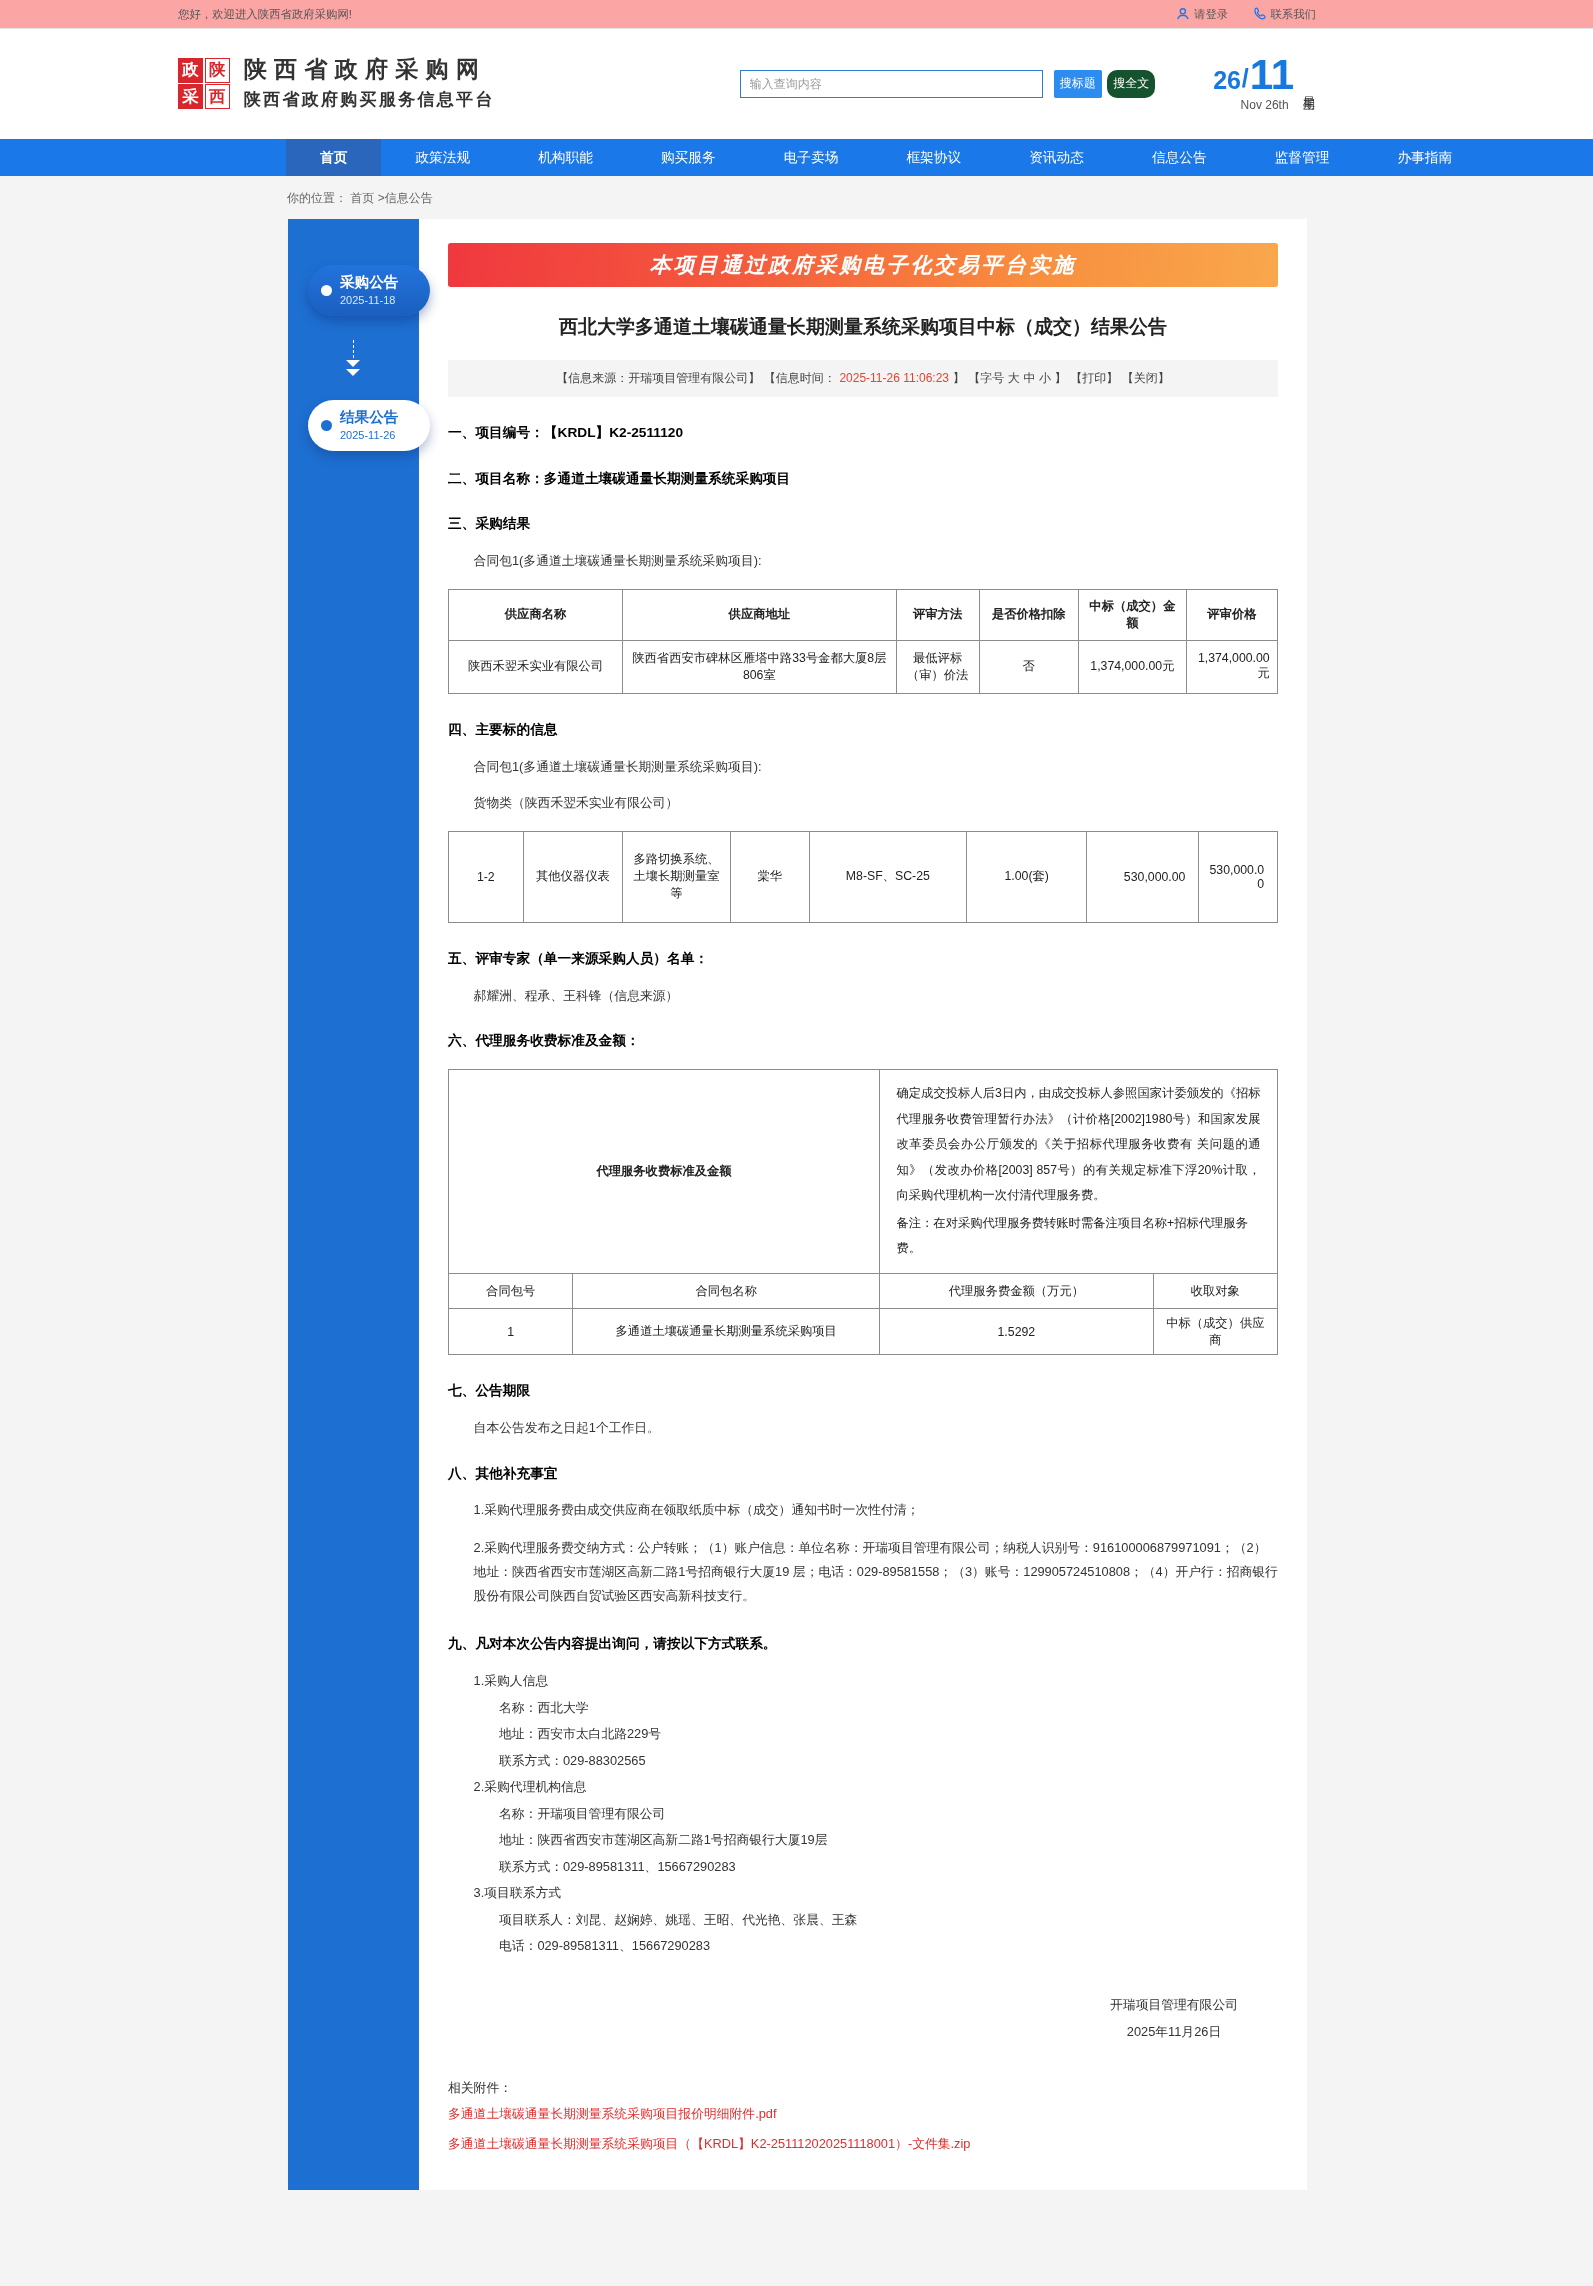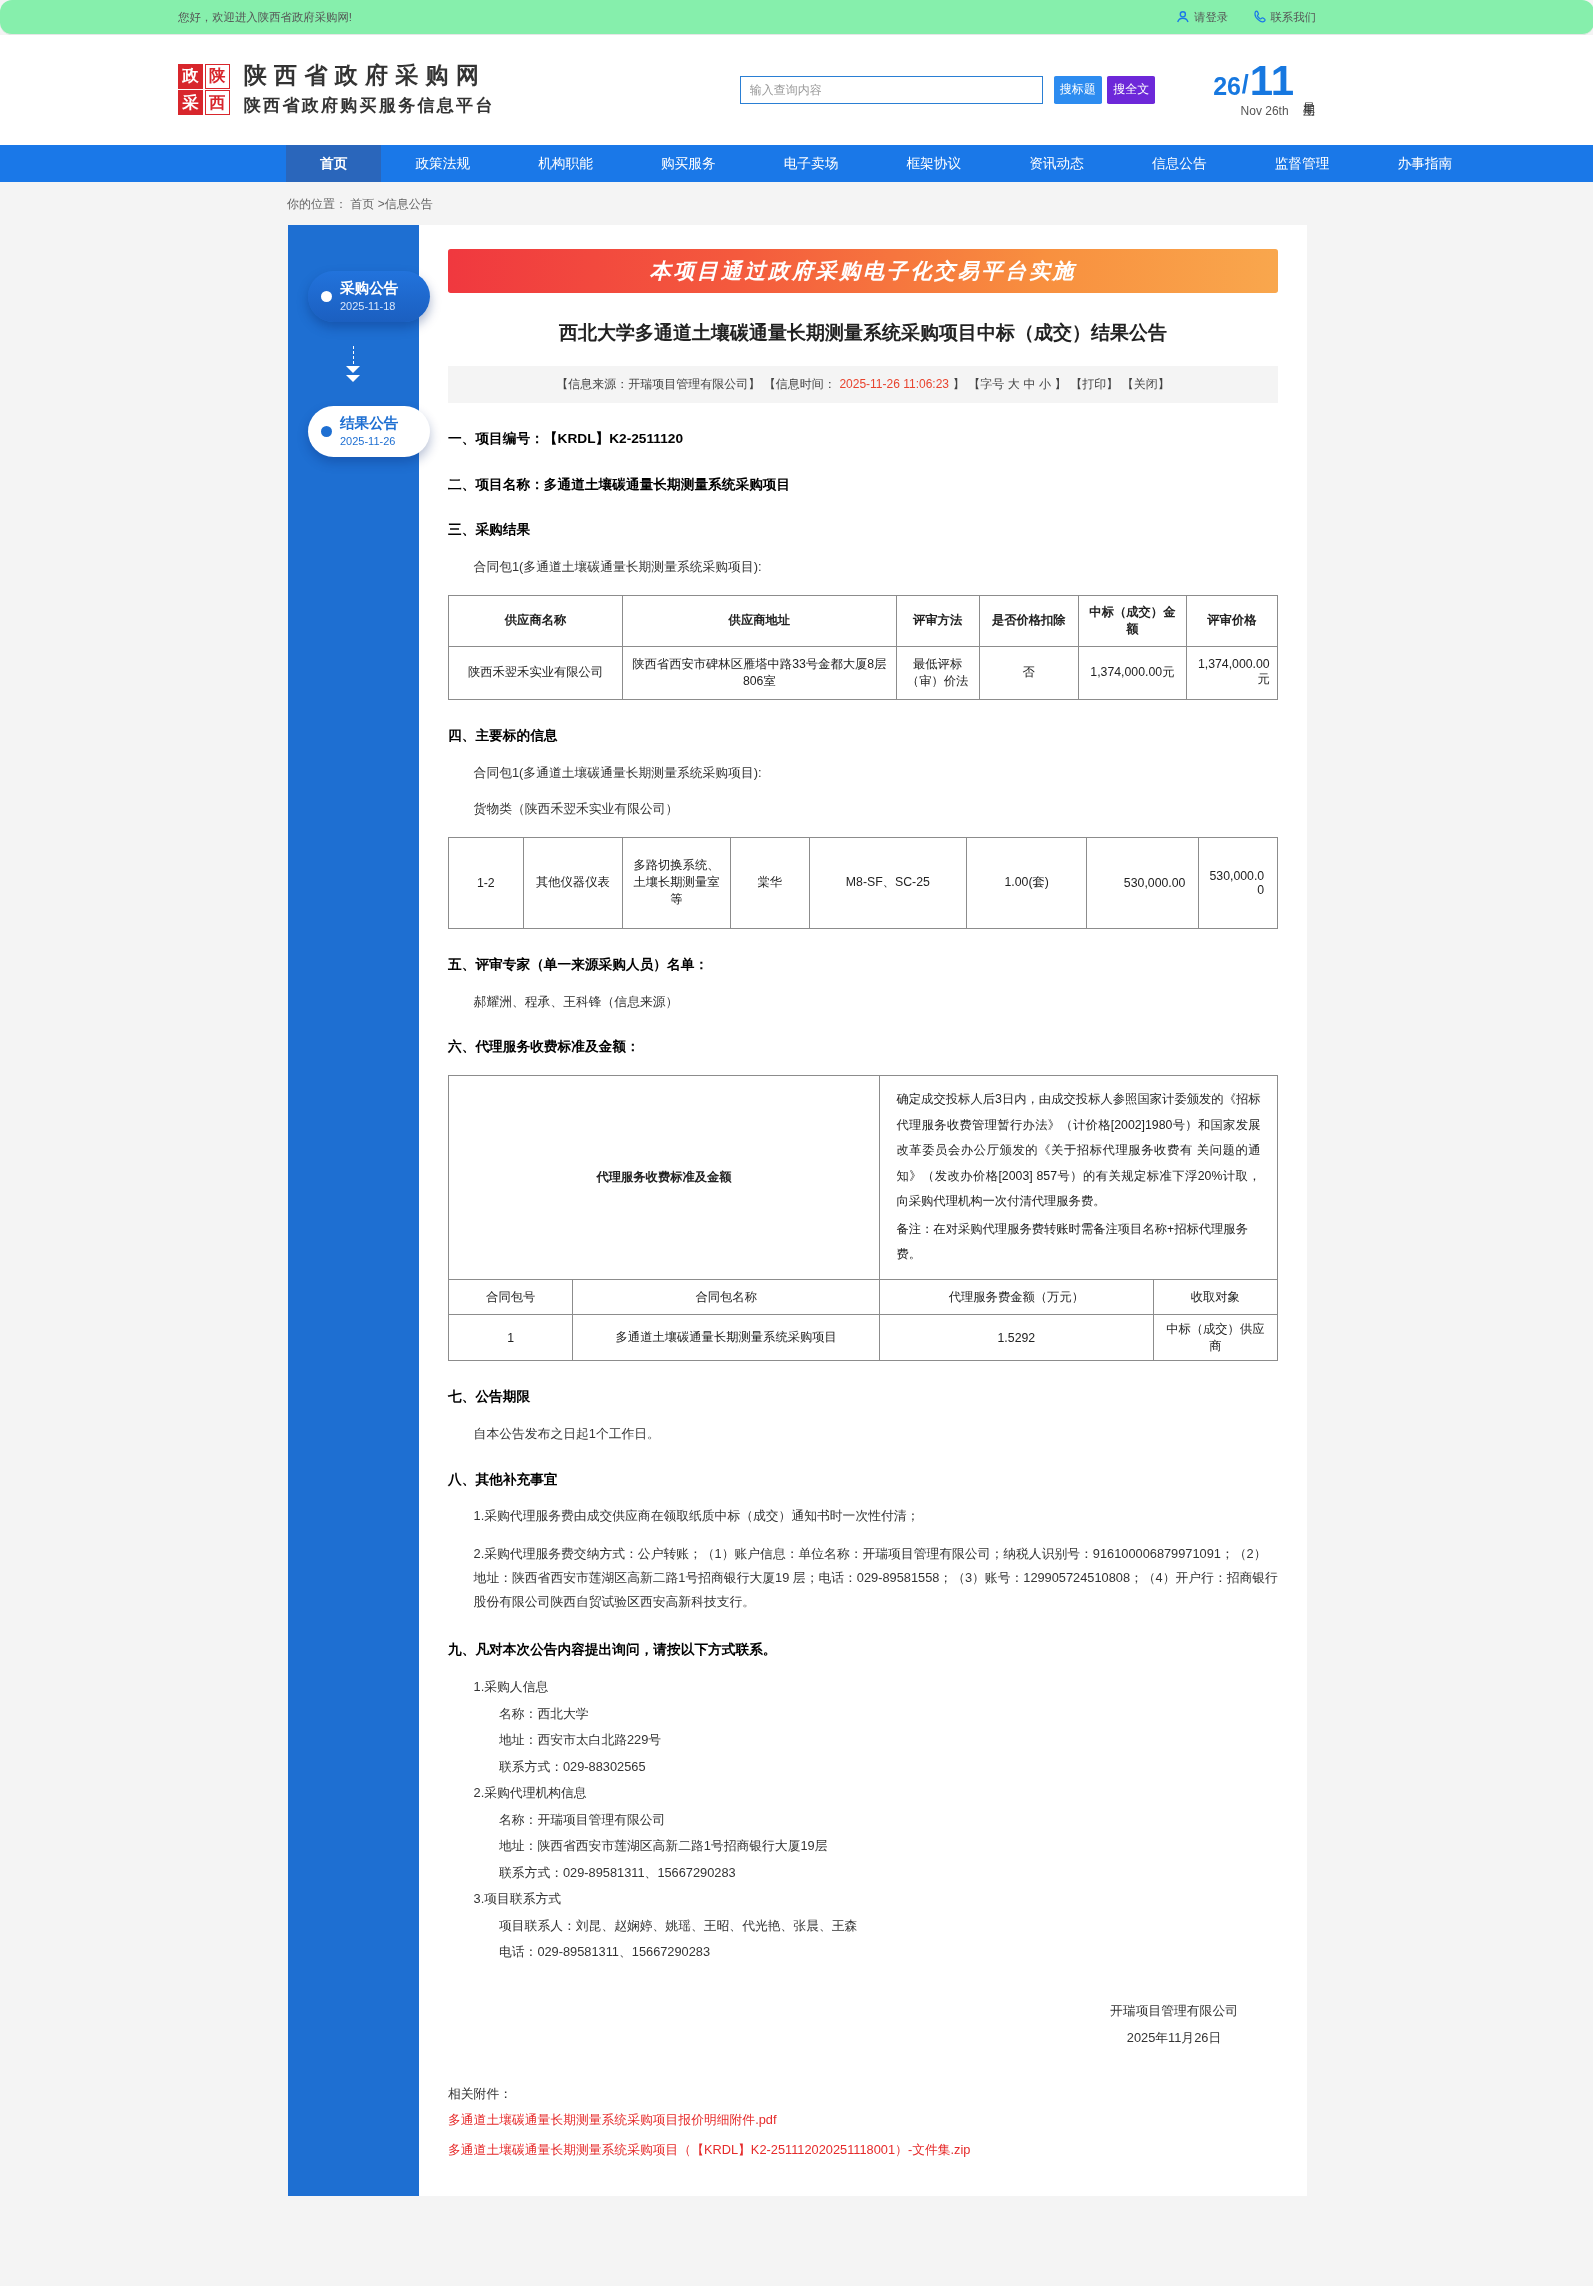--- a/index.html
+++ b/index.html
@@ -1,42 +1,42 @@
 <!DOCTYPE html>
 <html lang="zh" style="font-size:14.6px"><head>
 <meta charset="utf-8">
 <style>
   * { box-sizing: border-box; margin: 0; padding: 0; }
   html,body { background:#f4f4f4; }
   body { width:1594px; font-family:"Liberation Sans","DejaVu Sans",sans-serif; color:#333; }
   .page { width:1594px; min-height:2286px; display:flex; flex-direction:column; }
 
   
-  .topbar { height:35px; background:#86efac; border-bottom:0.9px solid #e6e6e6;border-radius:12px; }
+  .topbar { height:29px; background:#fca5a5; border-bottom:0.9px solid #e6e6e6; }
   .topbar-inner { margin-left:178px; width:1138px; height:100%; display:flex; align-items:center; font-size:11.4px; color:#555; }
   .topbar-right { margin-left:auto; display:flex; align-items:center; gap:24px; }
   .toplink { display:flex; align-items:center; gap:4.6px; color:#555; cursor:pointer; }
   .toplink svg { display:block; }
 
   
   .header { height:110px; background:#fff; }
   .header-inner { margin-left:178px; width:1138px; height:100%; display:flex; align-items:center; }
   .logo { width:53px; height:53px; display:grid; grid-template-columns:25px 25px; grid-template-rows:25px 25px; gap:1.8px; }
   .logo span { display:flex; align-items:center; justify-content:center; font-size:16.4px; font-weight:bold; }
   .logo .lr { background:#d8262c; color:#fff; }
   .logo .lw { background:#fff; color:#d8262c; border:1.8px solid #d8262c; }
   .site-titles { margin-left:12.8px; }
   .site-title { font-size:23px; font-weight:bold; color:#333; letter-spacing:7.3px; line-height:27.4px; }
   .site-subtitle { font-size:17px; font-weight:bold; color:#333; letter-spacing:2.3px; line-height:24px; margin-top:3.7px; }
   .search { margin-left:auto; display:flex; align-items:center; }
   .search input { width:303px; height:27.4px; border:0.9px solid #2a7fd4; outline:none; padding:0 9.1px; font-size:12px; color:#333; background:#fff; }
   .search input::placeholder { color:#999; }
   .sbtn { height:27.4px; width:48px; border:none; color:#fff; font-size:12px; cursor:pointer; border-radius:1.8px; font-family:inherit; }
   .sbtn.title { background:#2d8cf0; margin-left:11px; }
-  .sbtn.full { background:#6d28d9; margin-left:5.5px; }
+  .sbtn.full { background:#14532d; margin-left:5.5px;border-radius:10px; }
   .dateblock { margin-left:58px; text-align:center; }
   .dateline { display:flex; align-items:flex-end; justify-content:center; }
   .d-day { font-size:25px; font-weight:bold; color:#1778e0; line-height:27.4px; }
   .d-sep { font-size:25px; font-weight:bold; color:#1778e0; line-height:31px; margin:0 0.9px; }
   .d-mon { font-size:42px; font-weight:bold; color:#1778e0; line-height:38px; }
   .d-week { writing-mode:vertical-rl; font-size:12px; color:#333; letter-spacing:2.7px; margin-left:7.3px; line-height:14.6px; }
   .d-en { font-size:12px; color:#555; margin-top:3.7px; }
 
   
   .nav { height:37px; background:#1a78e8; }

